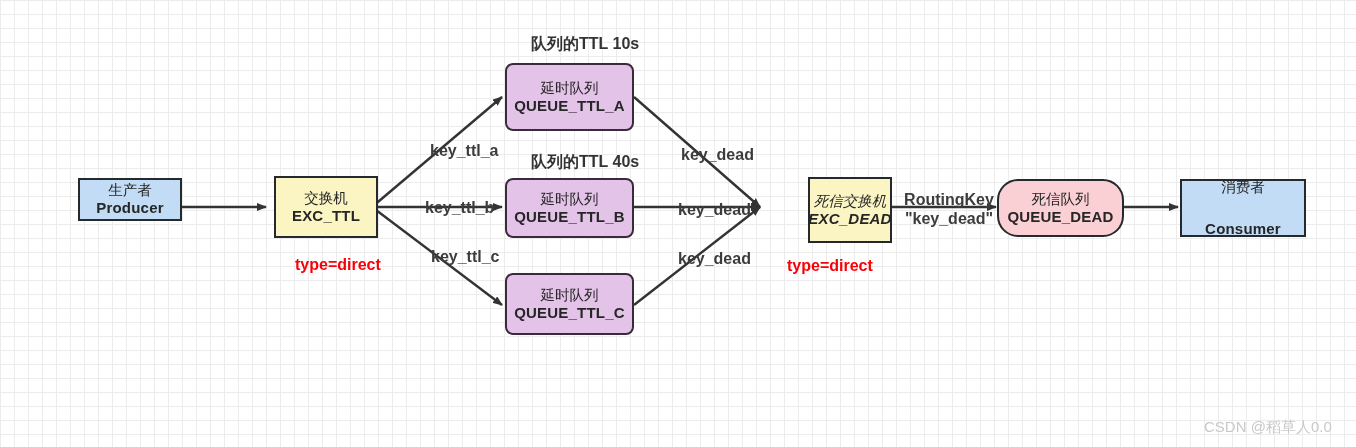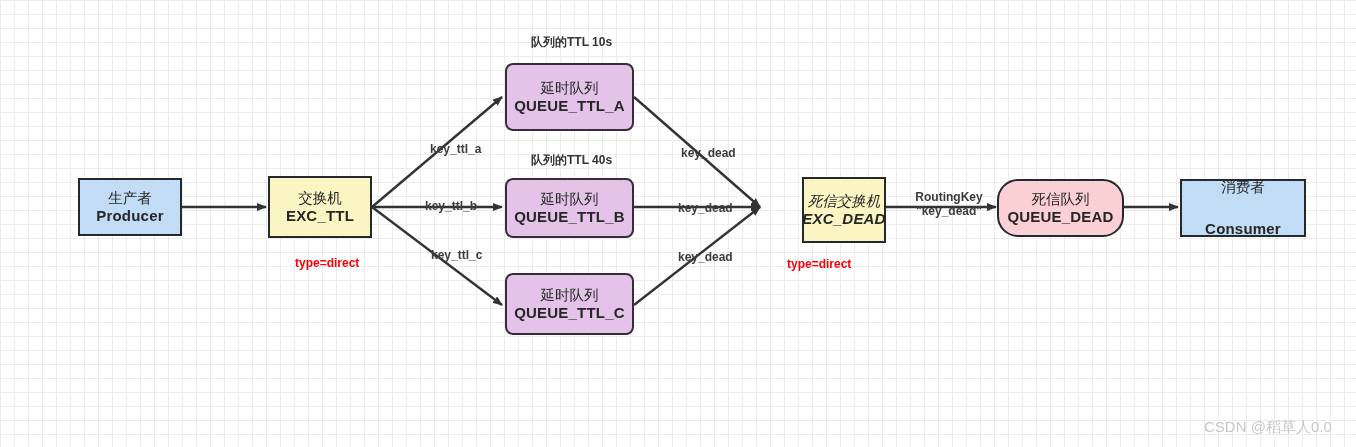--- a/index.html
+++ b/index.html
@@ -45,27 +45,27 @@
   .node .ln1 {
     font-size: 14.5px;
     font-weight: 400;
   }
   .node .ln2 {
     font-size: 15px;
     font-weight: bold;
     letter-spacing: 0.2px;
   }
   .node.blue   { background: #c2dcf5; border-color: #24292e; }
-  .node.yellow { background: #fbf5c4; border-color: #24292e; }
+  .node.yellow { background: #fbf5c4; border-color: #24292e; margin-left: 6px; }
   .node.purple { background: #e3c3e8; border-color: #3a2a3c; border-radius: 8px; }
   .node.pink   { background: #fbd0d4; border-color: #24292e; border-radius: 8px; }
 
   .lbl {
     position: absolute;
-    font-size: 12px;
+    font-size: 16px;
     font-weight: bold;
     color: #3c3c3c;
     white-space: nowrap;
     padding-left: 21px;
   }
   .lbl.red {
     color: #fb0007;
     font-weight: bold;
   }
   .lbl.plain {
@@ -105,21 +105,21 @@
 
     <line x1="634" y1="97" x2="760" y2="207" stroke="#333333" stroke-width="2.4" marker-end="url(#arrow)"></line>
     <line x1="634" y1="207" x2="760" y2="207" stroke="#333333" stroke-width="2.4" marker-end="url(#arrow)"></line>
     <line x1="634" y1="305" x2="760" y2="207" stroke="#333333" stroke-width="2.4" marker-end="url(#arrow)"></line>
 
     <line x1="858" y1="207" x2="996" y2="207" stroke="#333333" stroke-width="2.4" marker-end="url(#arrow)"></line>
 
     <line x1="1124" y1="207" x2="1178" y2="207" stroke="#333333" stroke-width="2.4" marker-end="url(#arrow)"></line>
   </svg>
 
-  <div class="node blue" style="left:78px; top:178px; width:104px; height:58px;">
+  <div class="node blue" style="left:78px; top:178px; width:104px; height:43px;">
     <span class="ln1">生产者</span>
     <span class="ln2">Producer</span>
   </div>
 
   <div class="node yellow" style="left:268px; top:176px; width:104px; height:62px;">
     <span class="ln1">交换机</span>
     <span class="ln2">EXC_TTL</span>
   </div>
 
   <div class="node purple" style="left:505px; top:63px; width:129px; height:68px;">

